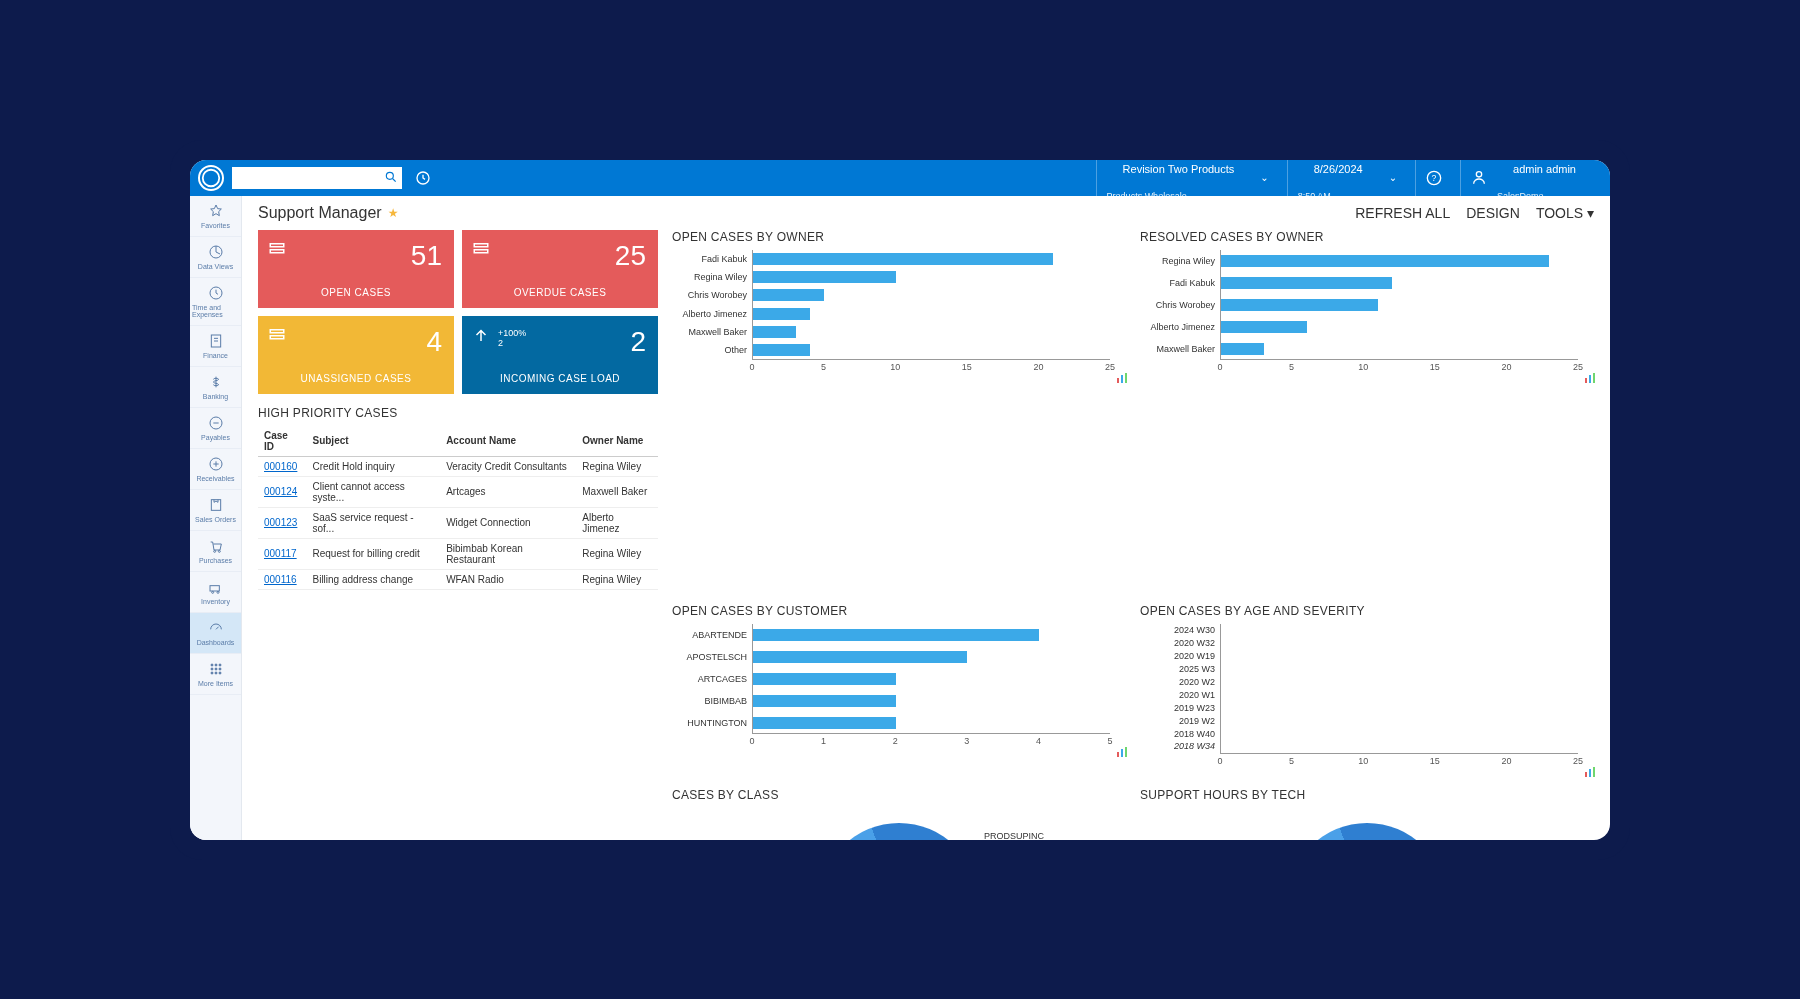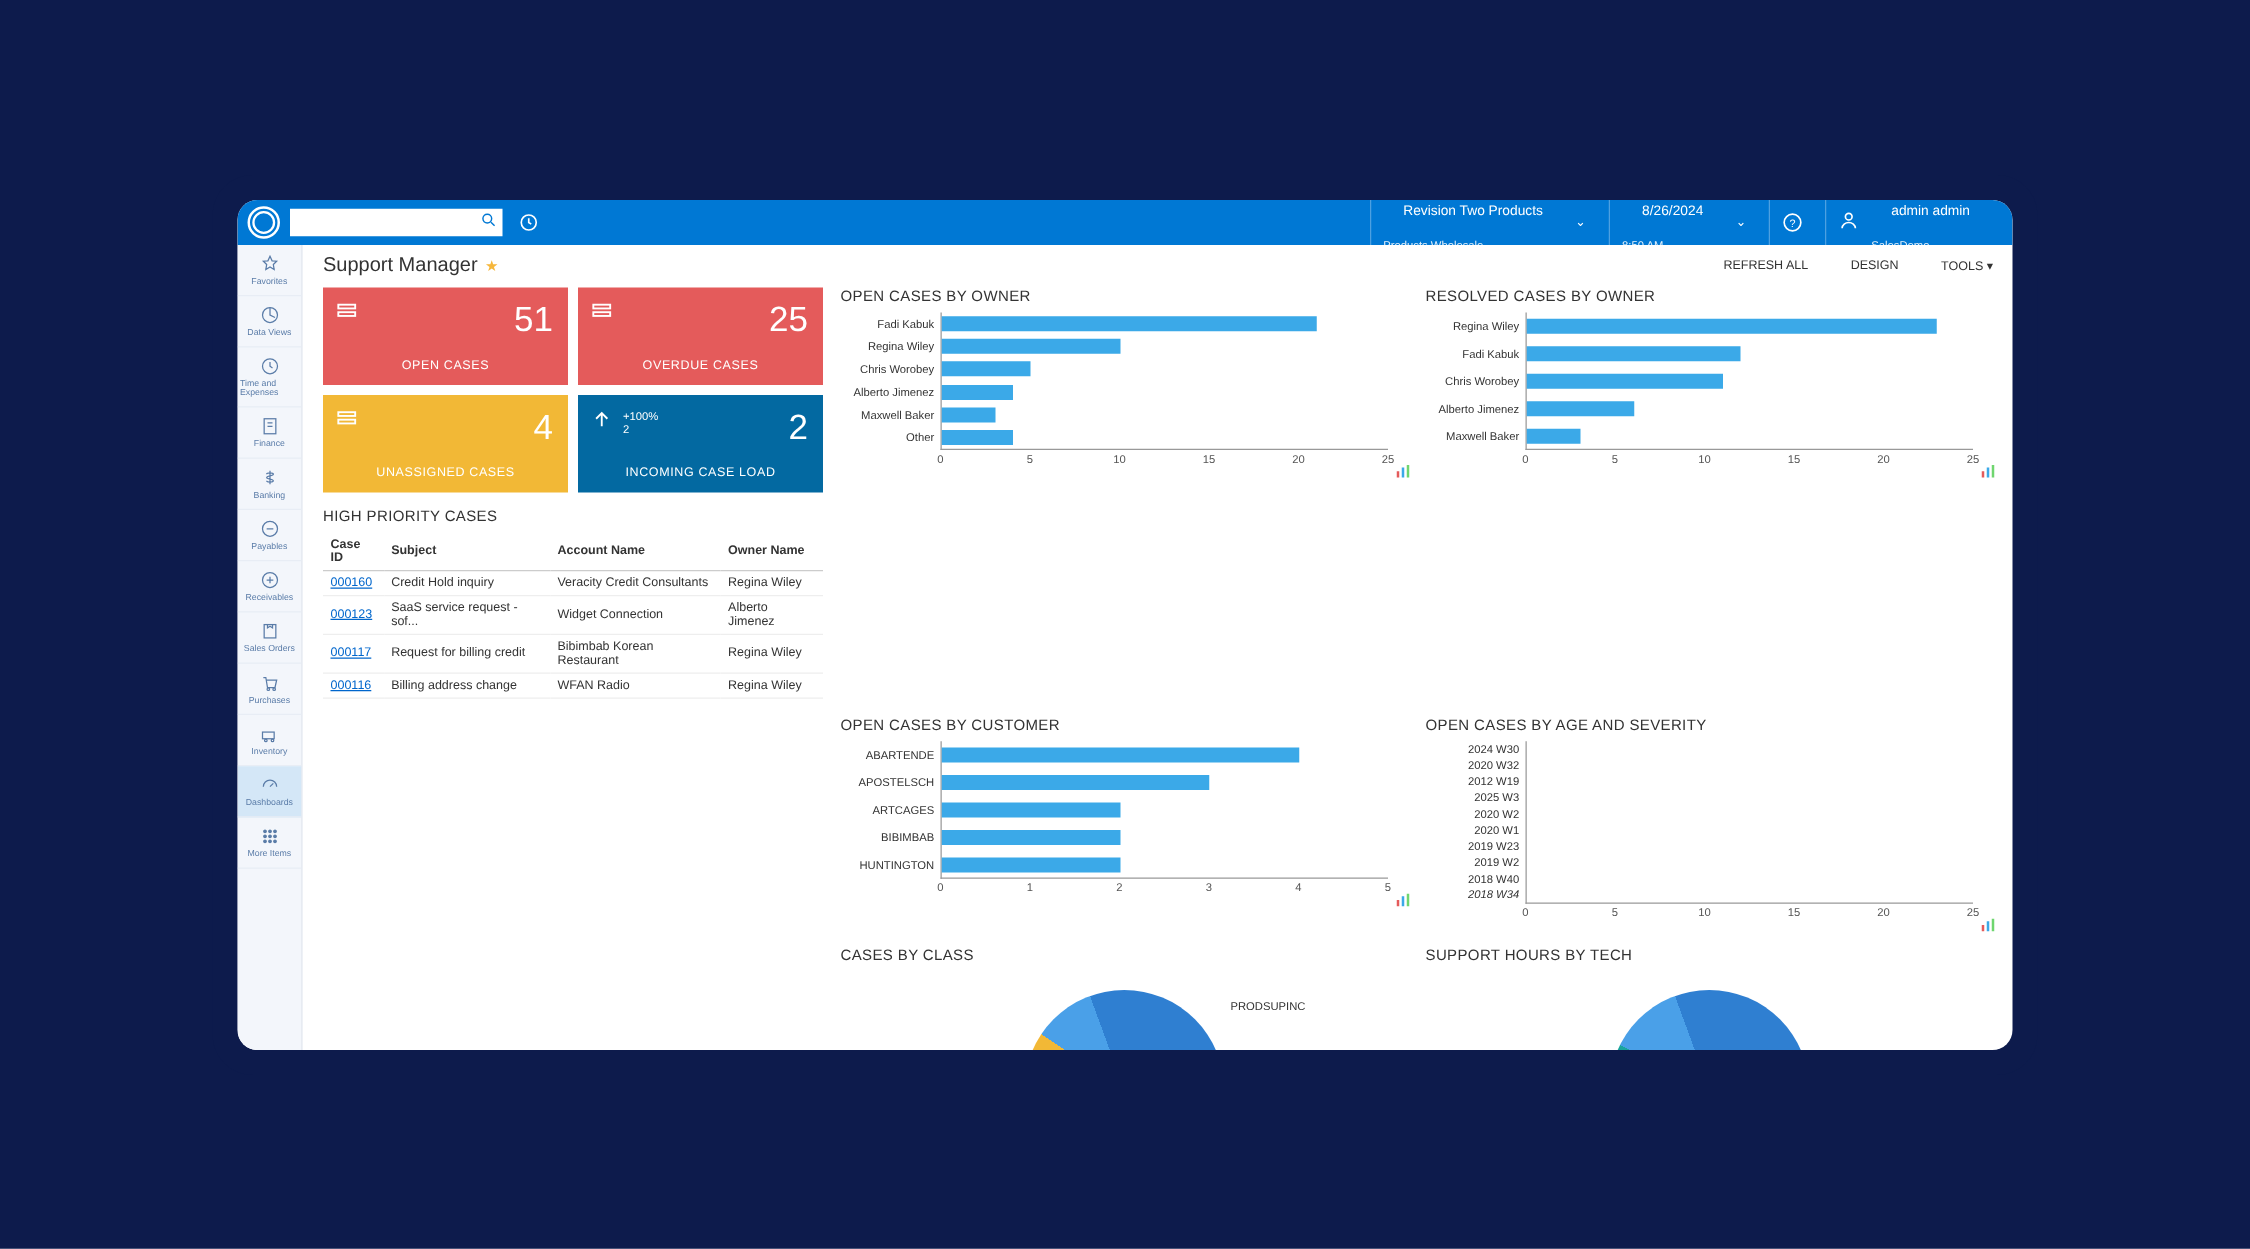--- a/index.html
+++ b/index.html
@@ -24,21 +24,21 @@
   .sidebar { width: 52px; background: #f3f6fb; border-right: 1px solid #e3e8ef; display: flex; flex-direction: column; }
   .sb-item { display: flex; flex-direction: column; align-items: center; justify-content: center; padding: 7px 2px; font-size: 7px; color: #5a7ca8; cursor: pointer; border-bottom: 1px solid #e8edf5; gap: 3px; }
   .sb-item.active { background: #d4e7f7; }
   .sb-icon { width: 16px; height: 16px; display: flex; align-items: center; justify-content: center; }
   .sb-icon svg { width: 16px; height: 16px; stroke: #5a7ca8; fill: none; stroke-width: 1.5; }
 
   .main { flex: 1; overflow: auto; padding: 8px 16px 16px 16px; }
   .page-header { display: flex; align-items: center; margin-bottom: 8px; }
   .page-title { font-size: 16px; font-weight: 400; color: #333; }
   .star { color: #f6b73c; margin-left: 6px; font-size: 12px; }
-  .page-actions { margin-left: auto; display: flex; gap: 34px; font-size: 10px; color: #333; }
+  .page-actions { margin-left: auto; display: flex; gap: 16px; font-size: 14px; color: #333; }
   .page-actions span { cursor: pointer; }
 
   .grid { display: grid; grid-template-columns: 400px 1fr 1fr; gap: 14px; }
 
   
   .kpi-row { display: grid; grid-template-columns: 1fr 1fr; gap: 8px; margin-bottom: 8px; }
   .kpi { color: #fff; padding: 10px 12px; height: 78px; display: flex; flex-direction: column; justify-content: space-between; position: relative; }
   .kpi-red { background: #e45b5b; }
   .kpi-yellow { background: #f2b836; }
   .kpi-blue { background: #0369a1; }
@@ -325,20 +325,26 @@
                 <th>Account Name</th>
                 <th>Owner Name</th>
               </tr>
                 </thead>
               <tbody id="cases-body">
                   <tr>
                     <td class="link">000160</td>
                     <td>Credit Hold inquiry</td>
                     <td>Veracity Credit Consultants</td>
                     <td>Regina Wiley</td>
+                  </tr>
+                  <tr>
+                    <td class="link">000124</td>
+                    <td>Client cannot access syste...</td>
+                    <td>Artcages</td>
+                    <td>Maxwell Baker</td>
                   </tr>
                   <tr>
                     <td class="link">000123</td>
                     <td>SaaS service request - sof...</td>
                     <td>Widget Connection</td>
                     <td>Alberto Jimenez</td>
                   </tr>
                   <tr>
                     <td class="link">000117</td>
                     <td>Request for billing credit</td>
@@ -491,21 +497,21 @@
                       <div class="seg" style="width: 4%; background: rgb(59, 169, 232); height: 10px;"></div>
                     </div>
                   </div>
                   <div class="bar-row" style="top: 12.5px; width: 100%;">
                     <div class="lbl">2020 W32</div>
                     <div style="height: 10px; display: flex;">
                       <div class="seg" style="width: 8%; background: rgb(59, 169, 232); height: 10px;"></div>
                     </div>
                   </div>
                   <div class="bar-row" style="top: 25.5px; width: 100%;">
-                    <div class="lbl">2012 W19</div>
+                    <div class="lbl">2020 W19</div>
                     <div style="height: 10px; display: flex;">
                       <div class="seg" style="width: 4%; background: rgb(59, 169, 232); height: 10px;"></div>
                     </div>
                   </div>
                   <div class="bar-row" style="top: 38.5px; width: 100%;">
                     <div class="lbl">2025 W3</div>
                     <div style="height: 10px; display: flex;">
                       <div class="seg" style="width: 4%; background: rgb(59, 169, 232); height: 10px;"></div>
                     </div>
                   </div>

